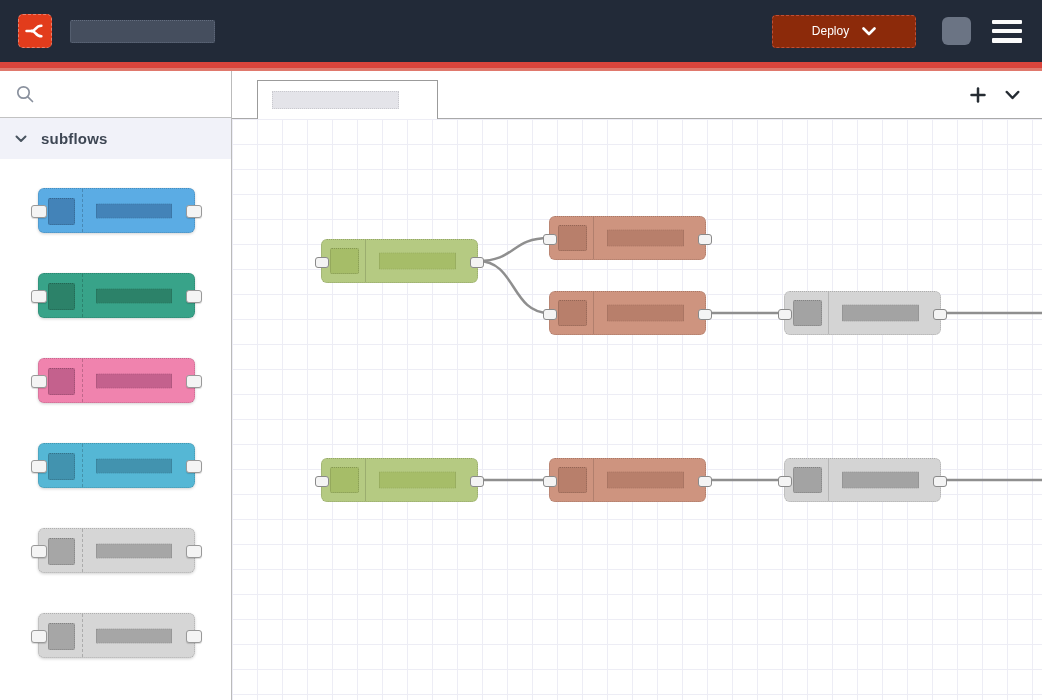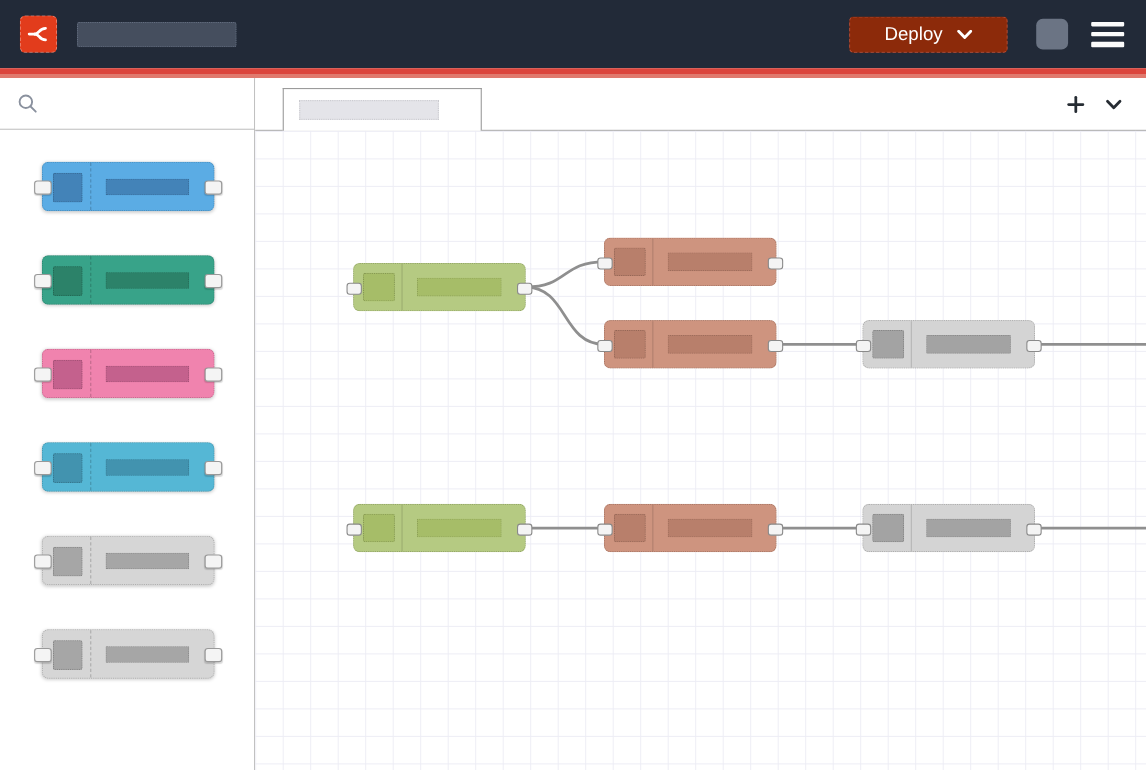--- a/index.html
+++ b/index.html
@@ -12,21 +12,21 @@
   header { height:62px; background:var(--header-bg,#222A38); display:flex; align-items:center; flex:0 0 auto; }
   .logo { width:34px; height:34px; margin-left:18px; border-radius:5px;
           background:var(--logo-bg,#E23C1C); display:flex; align-items:center; justify-content:center;
           border:1px dashed rgba(255,255,255,.35); }
   .title-ph { width:145px; height:23px; margin-left:18px; background:#454E5E;
               border:1px dotted #646E80; border-radius:2px; }
   .hspacer { flex:1; }
   .deploy { height:33px; width:144px; margin-right:26px; border-radius:4px;
             background:var(--deploy-bg,#8C2A0A); border:1px dashed #C04E33;
             display:flex; align-items:center; justify-content:center; gap:13px;
-            color:#fff; font-size:17px; font-weight:500; cursor:pointer; }
+            color:#fff; font-size:12px; font-weight:500; cursor:pointer; }
   .avatar { width:29px; height:28px; border-radius:6px; background:#6B7484; margin-right:21px; }
   .hamburger { width:30px; height:23px; margin-right:20px; display:flex; flex-direction:column;
                justify-content:space-between; cursor:pointer; }
   .hamburger span { display:block; height:4.5px; background:#FBFBFB; border-radius:1px; }
 
   .accent-line { height:9px; flex:0 0 auto;
                  background:linear-gradient(to bottom, var(--accent1,#DB453C) 0 62%, var(--accent2,#E0796D) 62% 100%); }
 
   
   .main { flex:1; display:flex; min-height:0; }
@@ -113,20 +113,26 @@
 
   <div class="main">
 
     <aside>
       <div class="search-row">
         <svg width="19" height="19" viewBox="0 0 19 19">
           <circle cx="7.5" cy="7.5" r="5.7" fill="none" stroke="#8A919E" stroke-width="1.7"></circle>
           <line x1="11.8" y1="11.8" x2="16.5" y2="16.5" stroke="#8A919E" stroke-width="1.7" stroke-linecap="round"></line>
         </svg>
       </div>
+      <div class="section-header">
+        <svg width="12" height="8" viewBox="0 0 12 8">
+          <polyline points="1.5,1.5 6,6 10.5,1.5" fill="none" stroke="#4A5560" stroke-width="2" stroke-linecap="round" stroke-linejoin="round"></polyline>
+        </svg>
+        <span class="lbl">subflows</span>
+      </div>
       <div id="palette-list">
           <div class="pnode" style="background: rgb(91, 172, 228);">
             <span class="port pl"></span>
             <span class="nicon" style="background:#4383B8"></span>
             <span class="nsep"></span>
             <span class="nlabel" style="background:#4383B8"></span>
             <span class="port pr"></span>
           </div>
           <div class="pnode" style="background: rgb(56, 163, 137);">
             <span class="port pl"></span>

